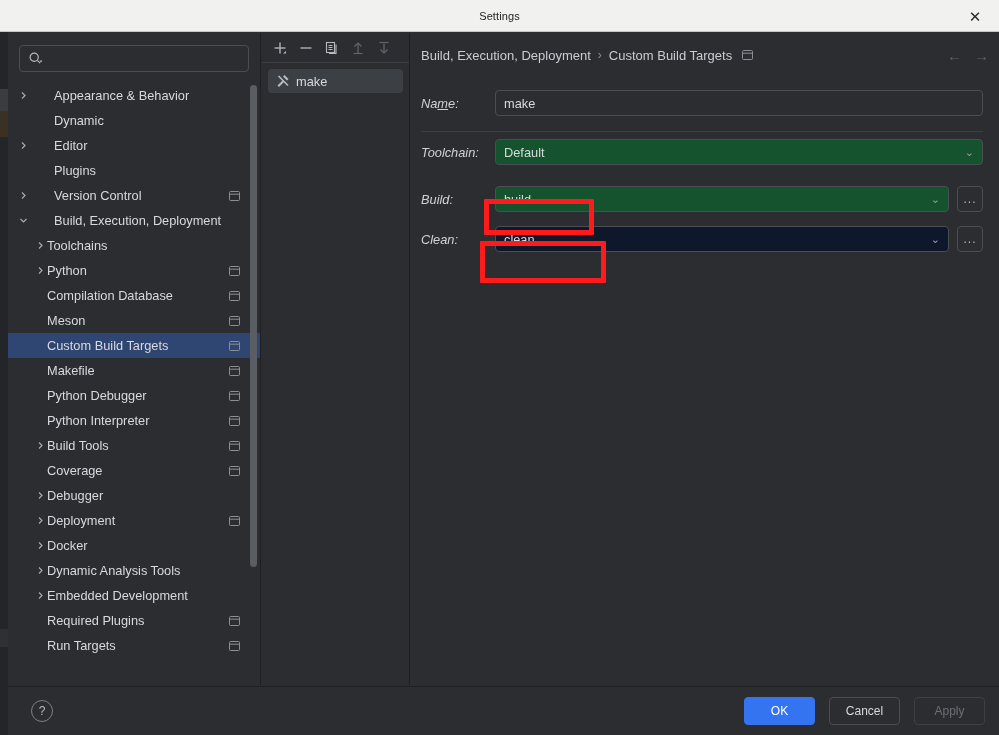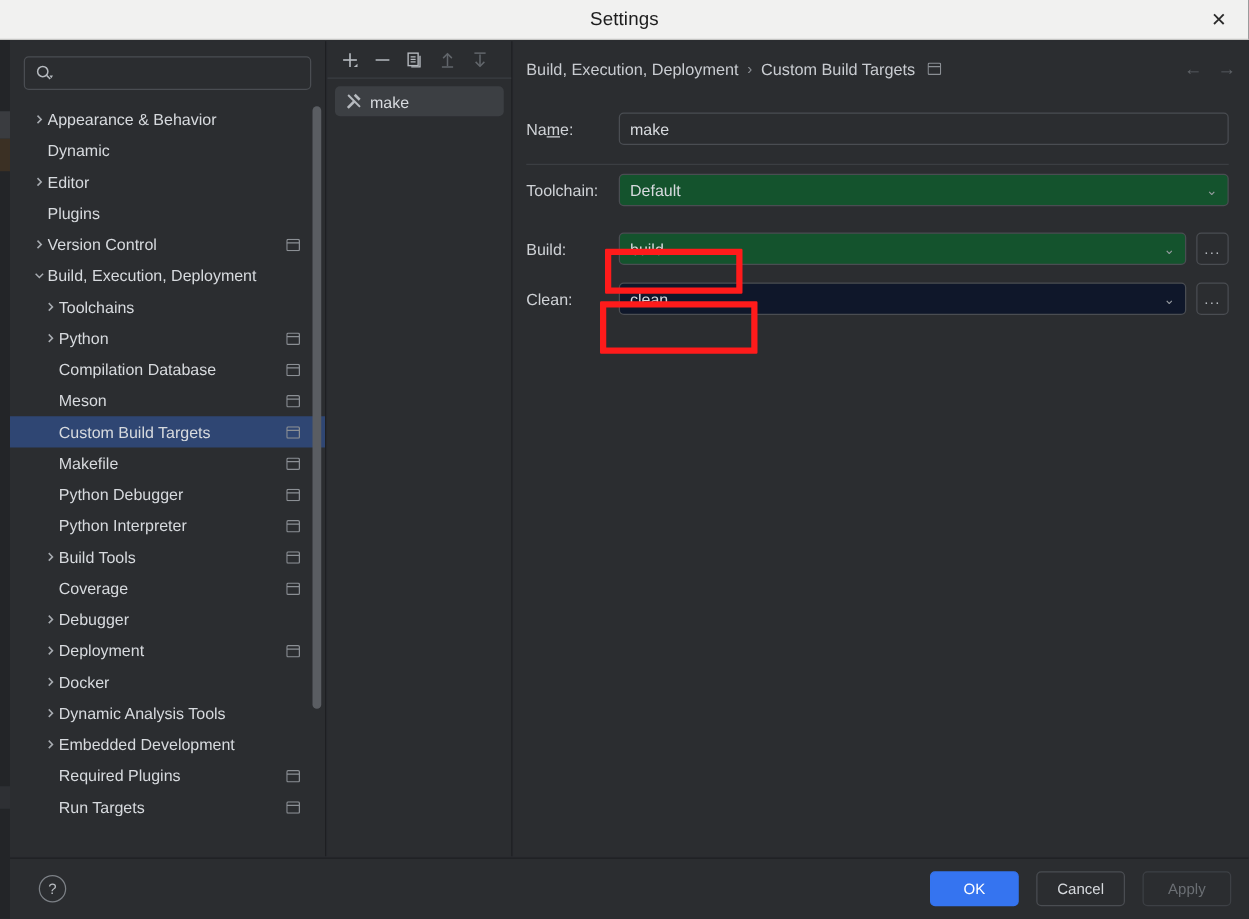--- a/index.html
+++ b/index.html
@@ -17,21 +17,21 @@
   }
 
   
   .titlebar {
     position: absolute; left: 0; top: 0; width: 999px; height: 32px;
     background: #f1f1f0;
     border-bottom: 1px solid #c6c6c4;
     display: flex; align-items: center; justify-content: center;
   }
   .titlebar-title {
-    font-size: 15px; color: #1d1d1d; font-weight: normal;
+    font-size: 11px; color: #1d1d1d; font-weight: normal;
     letter-spacing: .1px;
   }
   .titlebar-close {
     position: absolute; right: 12px; top: 0; height: 32px;
     width: 24px; display: flex; align-items: center; justify-content: center;
     font-size: 15px; color: #2a2a2a; cursor: pointer; line-height: 1;
   }
 
   
   .left-strip {
@@ -72,21 +72,21 @@
   .tree-row.selected { background: #2f4673; }
   .tree-row .chev {
     width: 14px; height: 14px; flex: 0 0 auto;
     display: flex; align-items: center; justify-content: center;
     color: #a7abb0;
   }
   .tree-row .label { flex: 1; white-space: nowrap; overflow: hidden; }
   .tree-row .scope-ico { flex: 0 0 auto; margin-left: 8px; }
 
   
-  .lvl0 { padding-left: 16px; }
+  .lvl0 { padding-left: 8px; gap: 24px; }
   .lvl1 { padding-left: 25px; }
 
   .scrollbar-track {
     position: absolute; right: 1px; top: 0; width: 10px; height: 652px;
   }
   .scrollbar-thumb {
     position: absolute; right: 2px; top: 52px; width: 7px; height: 482px;
     background: #5a5d62; border-radius: 4px;
   }
 
@@ -124,21 +124,21 @@
   }
   .crumb-sep { margin: 0 7px; color: #8b8f94; font-size: 12px; }
   .nav-arrows {
     position: absolute; right: 10px; top: 0; height: 44px;
     display: flex; align-items: center; gap: 12px;
   }
   .nav-arrow { color: #5f6368; font-size: 15px; cursor: pointer; line-height: 1; }
 
   .field-row { display: flex; align-items: center; padding: 0 16px 0 10px; }
   .field-label {
-    font-size: 12.8px; color: #cfd2d6; width: 74px; flex: 0 0 auto;
+    font-size: 12.8px; color: #cfd2d6; width: 74px; flex: 0 0 auto; font-style: italic;
   }
   .field-label u { text-decoration: underline; }
   .text-input {
     flex: 1; height: 26px; background: #2b2d30;
     border: 1px solid #4a4d52; border-radius: 4px;
     color: #d7dade; font-size: 12.8px; font-family: inherit;
     padding: 0 8px; outline: none;
   }
   .divider {
     height: 1px; background: #3b3e42; margin: 15px 16px 0 10px;

